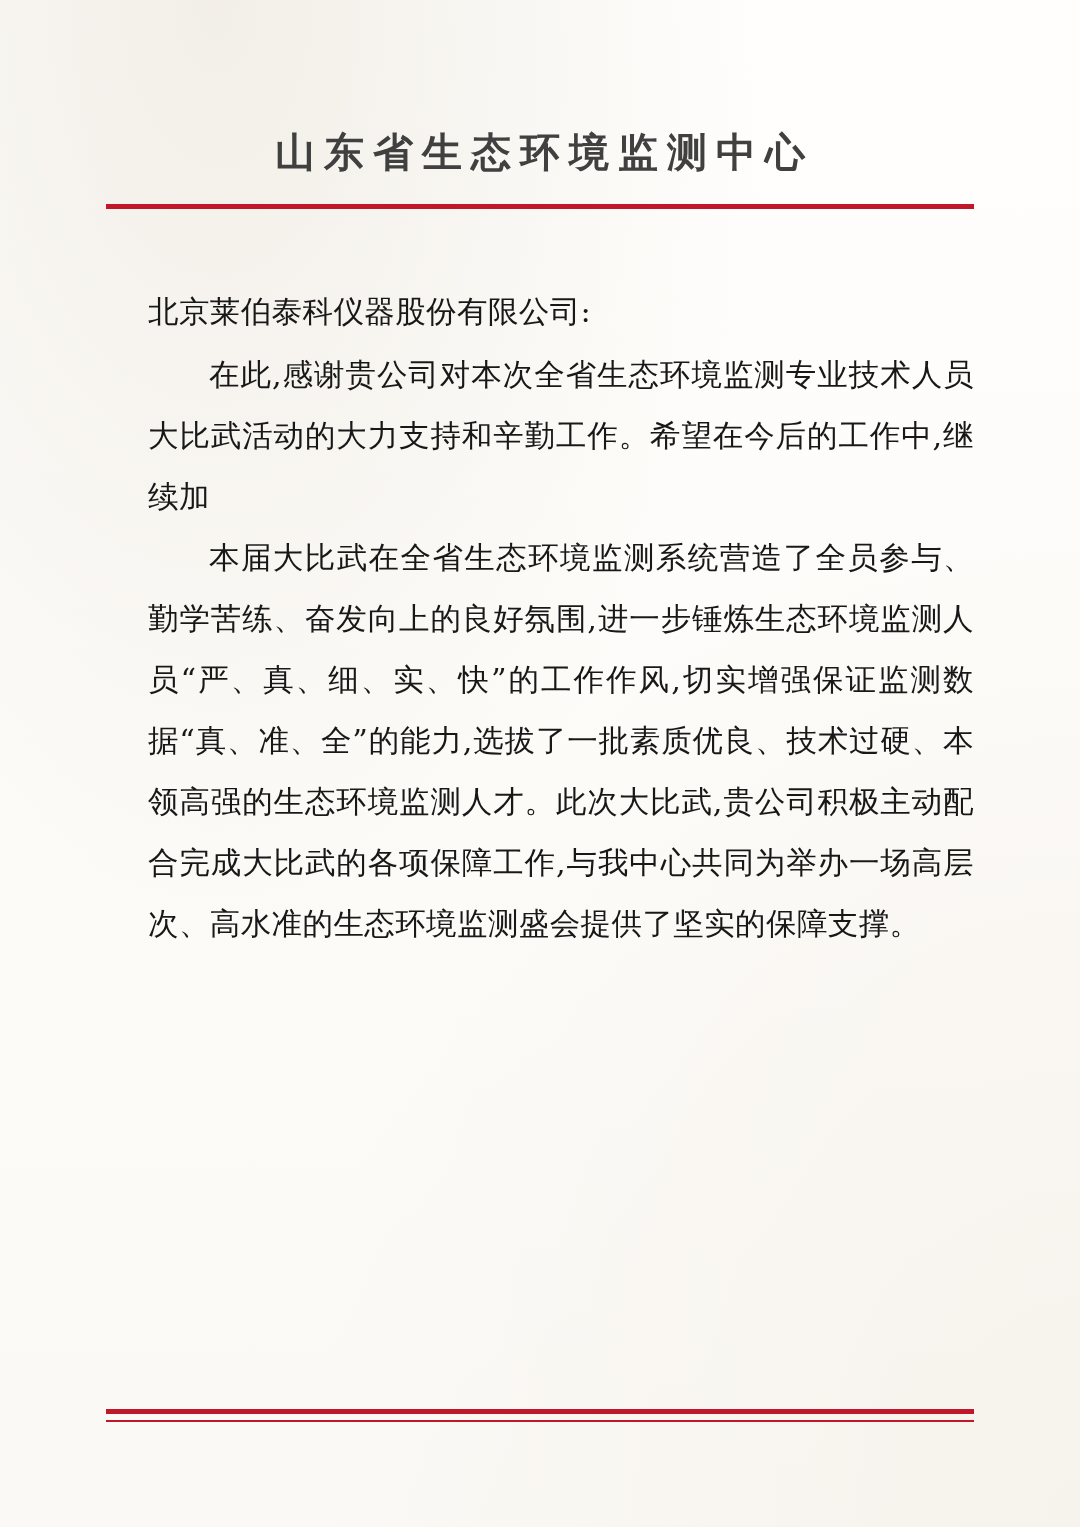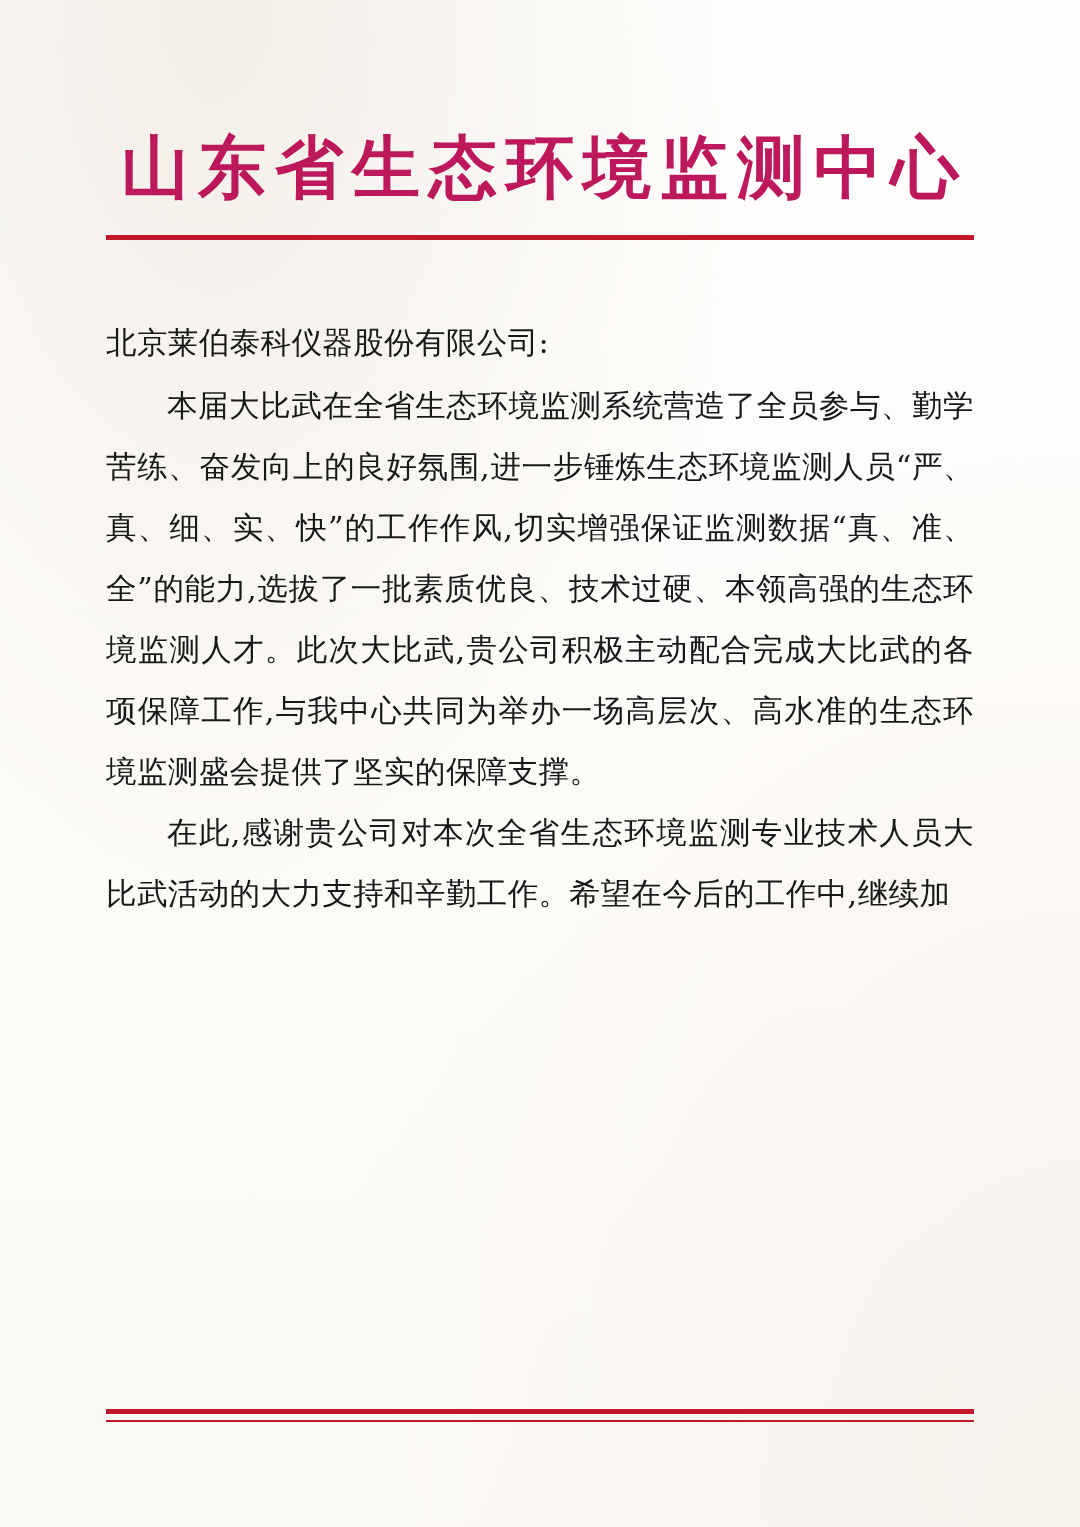--- a/index.html
+++ b/index.html
@@ -35,24 +35,24 @@
     z-index: 2;
     padding: 0 106px;
   }
 
   
   .letterhead {
     padding-top: 130px;
     text-align: center;
   }
   .letterhead-title {
-    color: #be185d;
+    color: #404040;
     font-family: "DejaVu Serif", "Liberation Serif", serif;
     font-weight: bold;
-    font-size: 68px;
+    font-size: 40px;
     letter-spacing: 9px;
     line-height: 1.1;
     white-space: nowrap;
     text-indent: 9px;
   }
   .letterhead-rule {
     margin-top: 30px;
     height: 5px;
     background: #c0182a;
     width: 100%;
@@ -73,20 +73,21 @@
   
   .body-text {
     margin-top: 72px;
     font-size: 30.5px;
     line-height: 61px;
     color: #181818;
     font-family: "DejaVu Serif", "Liberation Serif", serif;
     letter-spacing: 0.4px;
     text-align: justify;
     text-justify: inter-ideograph;
+    margin-left: 42px;
   }
   .salutation {
     margin: 0 0 2px 0;
   }
   .para {
     margin: 0;
     text-indent: 61px;
   }
 
   
@@ -116,22 +117,22 @@
   <div class="content">
 
     <div class="letterhead">
       <div class="letterhead-title">山东省生态环境监测中心</div>
       <div class="letterhead-rule"></div>
     </div>
 
 
     <div class="body-text">
       <p class="salutation">北京莱伯泰科仪器股份有限公司:</p>
+      <p class="para">在此,感谢贵公司对本次全省生态环境监测专业技术人员大比武活动的大力支持和辛勤工作。希望在今后的工作中,继续加</p>
       <p class="para">本届大比武在全省生态环境监测系统营造了全员参与、勤学苦练、奋发向上的良好氛围,进一步锤炼生态环境监测人员“严、真、细、实、快”的工作作风,切实增强保证监测数据“真、准、全”的能力,选拔了一批素质优良、技术过硬、本领高强的生态环境监测人才。此次大比武,贵公司积极主动配合完成大比武的各项保障工作,与我中心共同为举办一场高层次、高水准的生态环境监测盛会提供了坚实的保障支撑。</p>
-      <p class="para">在此,感谢贵公司对本次全省生态环境监测专业技术人员大比武活动的大力支持和辛勤工作。希望在今后的工作中,继续加</p>
     </div>
 
   </div>
 
   <div class="footer-rules">
     <div class="footer-rule-thick"></div>
     <div class="footer-rule-thin"></div>
   </div>
 </div>
 

